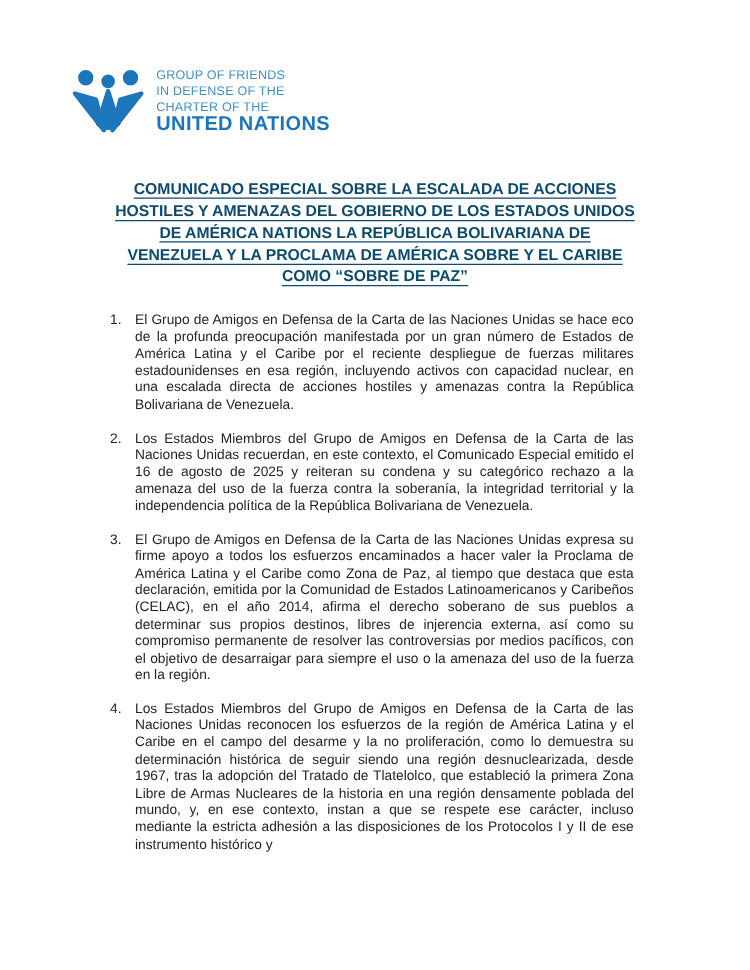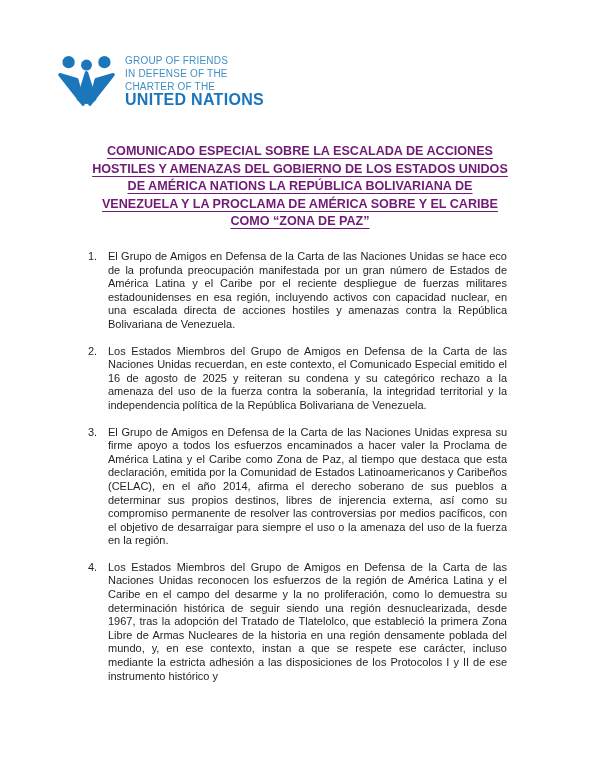--- a/index.html
+++ b/index.html
@@ -39,21 +39,21 @@
   .doc-title {
     position: absolute;
     top: 143px;
     left: 30px;
     right: 30px;
     margin: 0;
     text-align: center;
     font-size: 12.6px;
     font-weight: bold;
     line-height: 17.5px;
-    color: #701a75;
+    color: #0c4a6e;
   }
   .title-line {
     display: block;
     text-decoration: underline;
     text-decoration-thickness: 1.3px;
     text-underline-offset: 2.5px;
   }
 
   
   .paragraphs {
@@ -94,21 +94,21 @@
       <div class="logo-line" style="color: rgb(65, 144, 197);">CHARTER OF THE</div>
       <div class="logo-line bold" style="color: rgb(27, 117, 188);">UNITED NATIONS</div>
     </div>
   </div>
 
   <h1 class="doc-title">
     <span class="title-line">COMUNICADO ESPECIAL SOBRE LA ESCALADA DE ACCIONES</span>
     <span class="title-line">HOSTILES Y AMENAZAS DEL GOBIERNO DE LOS ESTADOS UNIDOS</span>
     <span class="title-line">DE AMÉRICA NATIONS LA REPÚBLICA BOLIVARIANA DE</span>
     <span class="title-line">VENEZUELA Y LA PROCLAMA DE AMÉRICA SOBRE Y EL CARIBE</span>
-    <span class="title-line">COMO “ZONA DE PAZ”</span>
+    <span class="title-line">COMO “SOBRE DE PAZ”</span>
   </h1>
 
   <div class="paragraphs">
     <div class="para">
       <span class="para-num">1.</span>
       <span class="para-text">El Grupo de Amigos en Defensa de la Carta de las Naciones Unidas se hace eco de la profunda preocupación manifestada por un gran número de Estados de América Latina y el Caribe por el reciente despliegue de fuerzas militares estadounidenses en esa región, incluyendo activos con capacidad nuclear, en una escalada directa de acciones hostiles y amenazas contra la República Bolivariana de Venezuela.</span>
     </div>
     <div class="para">
       <span class="para-num">2.</span>
       <span class="para-text">Los Estados Miembros del Grupo de Amigos en Defensa de la Carta de las Naciones Unidas recuerdan, en este contexto, el Comunicado Especial emitido el 16 de agosto de 2025 y reiteran su condena y su categórico rechazo a la amenaza del uso de la fuerza contra la soberanía, la integridad territorial y la independencia política de la República Bolivariana de Venezuela.</span>

